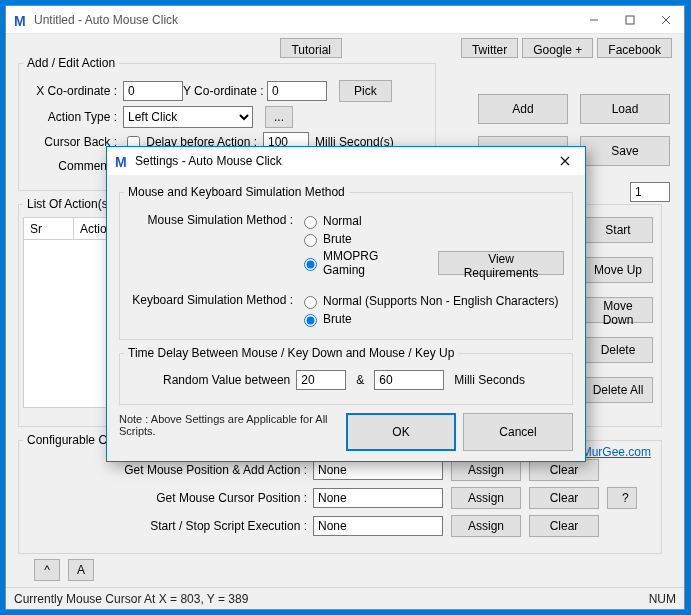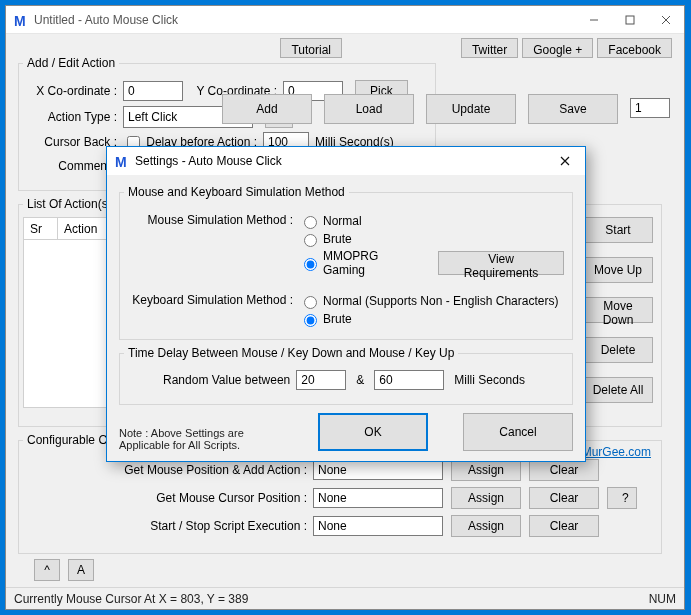--- a/index.html
+++ b/index.html
@@ -18,42 +18,42 @@
   .linkrow button, .minibtn { background: #e1e1e1; border: 1px solid #adadad; padding: 4px 10px; margin-left: 4px; height: 20px; }
   fieldset.grp { border: 1px solid #d6d6d6; margin: 6px 4px; padding: 6px 8px 10px 4px; }
   fieldset.grp > legend { color: #000; padding: 0 4px; }
   .row { display: flex; align-items: center; margin: 4px 0; }
   .lbl { text-align: right; padding-right: 6px; white-space: nowrap; }
   input.text { border: 1px solid #7a7a7a; background: #fff; height: 20px; padding: 1px 4px; }
   select.combo { border: 1px solid #7a7a7a; background: #fff; height: 22px; }
   button.std { background: #e1e1e1; border: 1px solid #adadad; height: 22px; padding: 0 14px; }
   button.big { background: #e1e1e1; border: 1px solid #adadad; height: 30px; width: 90px; }
   button.side { background: #e1e1e1; border: 1px solid #adadad; height: 26px; width: 70px; }
-  .rightcol { position: absolute; right: 14px; top: 60px; display: flex; gap: 12px; }
+  .rightcol { position: absolute; right: 14px; top: 60px; display: flex; flex-direction: column; gap: 12px; align-items: flex-end; }
   .rightcol .pair { display: flex; gap: 12px; }
   .listarea { display: flex; }
   table.listhdr { border-collapse: collapse; background: #fff; }
   table.listhdr th { border: 1px solid #d0d0d0; background: #fff; font-weight: normal; padding: 2px 6px; text-align: left; height: 22px; }
   .listbody { background: #fff; border: 1px solid #d0d0d0; border-top: none; }
   .sidebtns { display: flex; flex-direction: column; gap: 14px; margin-left: auto; }
   .cfgrow { display: flex; align-items: center; margin: 6px 0; }
   .cfgrow .lbl { width: 290px; }
   .cfgrow input.text { width: 130px; }
   .cfgrow button { width: 70px; margin-left: 8px; }
   .statusbar { height: 22px; background: #f0f0f0; border-top: 1px solid #d6d6d6; display: flex; align-items: center; padding: 0 8px; color: #222; }
   .statusbar .spacer { flex: 1; }
   
   .overlay { position: absolute; inset: 0; }
   .dialog { position: absolute; left: 100px; top: 140px; width: 480px; background: #fff; border: 1px solid #0078d7; box-shadow: 4px 4px 14px rgba(0,0,0,.35); display: flex; flex-direction: column; }
   .dlgclose { width: 40px; height: 26px; display: flex; align-items: center; justify-content: center; }
   .dlgclose svg { width: 12px; height: 12px; stroke: #111; stroke-width: 1.2; fill: none; }
   .dlgbody { background: #f0f0f0; padding: 4px 8px 10px 8px; }
   .radio-row { display: flex; align-items: center; margin: 2px 0; }
   .radio-row input { margin-right: 6px; }
-  .dlgbtnrow { display: flex; align-items: flex-end; gap: 35px; margin-top: 8px; padding: 0 4px; }
+  .dlgbtnrow { display: flex; align-items: flex-start; gap: 7px; margin-top: 8px; padding: 0 4px; }
   .dlgbtnrow .note { flex: 1; font-size: 11px; color: #222; }
   button.dlg { width: 110px; height: 38px; background: #e1e1e1; border: 1px solid #adadad; }
   button.dlg.default { border: 2px solid #0078d7; }
   .smallsq { width: 26px; height: 22px; background: #e1e1e1; border: 1px solid #adadad; }
 </style>
 </head>
 <body>
 
 <div class="mainwin">
   <div class="titlebar">
@@ -84,21 +84,21 @@
       <button>Twitter</button>
       <button>Google +</button>
       <button>Facebook</button>
     </div>
 
     <fieldset class="grp" style="margin-top:18px; width:418px;">
       <legend>Add / Edit Action</legend>
       <div class="row">
         <span class="lbl" style="width:100px">X Co-ordinate :</span>
         <input class="text" style="width: 60px;" value="0">
-        <span class="lbl" style="width:100px">Y Co-ordinate :</span>
+        <span class="lbl" style="width:84px">Y Co-ordinate :</span>
         <input class="text" style="width: 60px;" value="0">
         <button class="std" style="margin-left:12px">Pick</button>
       </div>
       <div class="row">
         <span class="lbl" style="width:100px">Action Type :</span>
         <select class="combo" style="width:130px">
           <option>Left Click</option>
         </select>
         <button class="std" style="margin-left:12px; width:28px; padding:0">...</button>
       </div>
@@ -129,21 +129,21 @@
       </div>
     </div>
 
     <fieldset class="grp" style="width:644px; height:230px; position:relative;">
       <legend>List Of Action(s)</legend>
       <div class="listarea" style="height:190px">
         <div style="width:540px">
           <table class="listhdr" style="width:100%">
             <tbody>
                 <tr>
-              <th style="width:34px">Sr</th>
+              <th style="width:50px">Sr</th>
               <th>Action</th>
             </tr>
           </tbody>
             </table>
           <div class="listbody" style="height:168px"></div>
         </div>
         <div class="sidebtns">
           <button class="side">Start</button>
           <button class="side">Move Up</button>
           <button class="side">Move Down</button>

